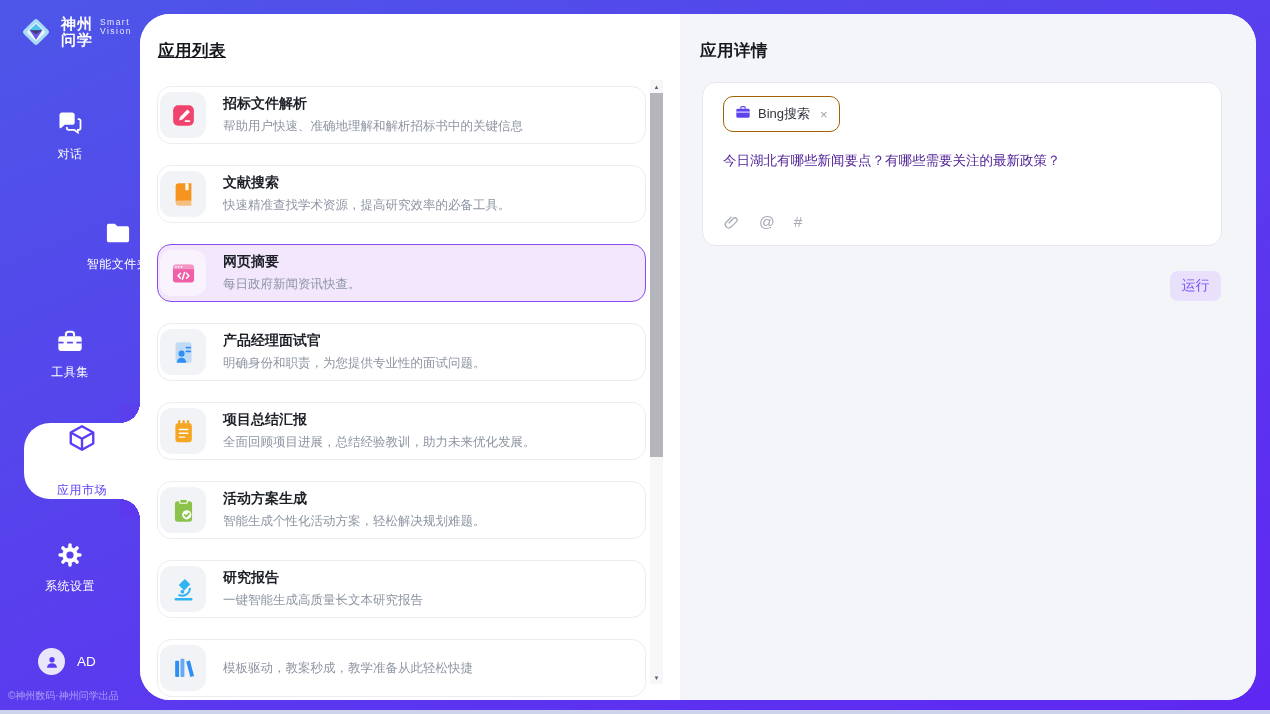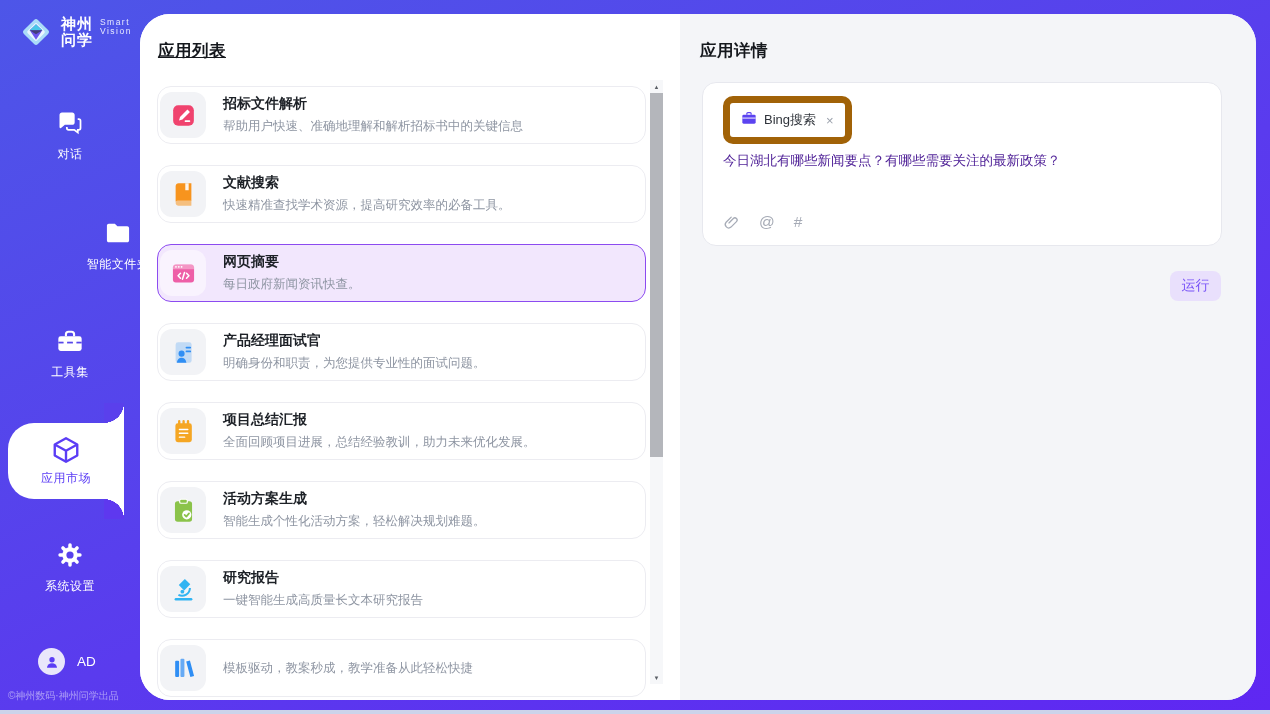--- a/index.html
+++ b/index.html
@@ -13,22 +13,22 @@
   .brand{position:absolute;left:18px;top:14px;display:flex;align-items:center;gap:7px;}
   .brand-logo svg{display:block;}
   .brand-text{display:flex;flex-direction:row;line-height:1.1;}
   .brand-name{color:#fff;font-weight:700;font-size:15px;letter-spacing:1px;}
   .brand-tagline{color:#e7e9ff;font-size:8.5px;letter-spacing:1.5px;margin-top:2px;}
   .nav-item{position:absolute;left:0;width:140px;display:flex;flex-direction:column;
     align-items:center;gap:8px;color:#fff;cursor:pointer;}
   .nav-icon{width:30px;height:30px;display:flex;align-items:center;justify-content:center;}
   .nav-label{font-size:12px;letter-spacing:.5px;}
   .nav-label.u{text-underline-offset:3px;}
-  .nav-item.active{left:8px;width:116px;height:76px;background:#fff;
-    border-radius:26px 0 0 26px;justify-content:center;gap:5px;}
+  .nav-item.active{left:24px;width:116px;height:76px;background:#fff;
+    border-radius:26px 0 0 26px;justify-content:space-between;gap:5px;}
   .nav-item.active .nav-label{color:#5b3df5;}
   .nav-item.active::before{content:'';position:absolute;right:0;top:-20px;width:20px;height:20px;
     background:radial-gradient(circle 20px at 0 0,#5a40ec 99%,#fff 100%);}
   .nav-item.active::after{content:'';position:absolute;right:0;bottom:-20px;width:20px;height:20px;
     background:radial-gradient(circle 20px at 0 100%,#5e38ef 99%,#fff 100%);}
   .user-row{position:absolute;left:38px;top:648px;display:flex;align-items:center;gap:12px;cursor:pointer;}
   .avatar{width:27px;height:27px;border-radius:50%;background:#e9e6fb;display:flex;
     align-items:center;justify-content:center;}
   .user-name{color:#fff;font-size:13.5px;}
   .side-footer{position:absolute;left:8px;bottom:7px;font-size:10px;color:rgba(255,255,255,.48);
@@ -62,21 +62,21 @@
   .sb-arrow.up{top:0;}
   .sb-arrow.down{bottom:0;}
   .sb-thumb{position:absolute;left:0;top:13px;width:13px;height:364px;background:#b4b6bb;cursor:pointer;}
 
   
   .detail-panel{position:relative;flex:1;background:#f4f5f8;}
   .detail-panel .panel-title{position:absolute;left:20px;top:26px;}
   .input-card{position:absolute;left:22px;right:34px;top:68px;height:164px;background:#fff;
     border:1px solid #e7e8ee;border-radius:14px;box-sizing:border-box;cursor:text;}
   .tool-tag{position:absolute;left:20px;top:13px;display:inline-flex;align-items:center;gap:7px;
-    border:7px solid #a16207;border-radius:10px;padding:7px 11px;background:#fff;cursor:pointer;}
+    border:1px solid #a16207;border-radius:10px;padding:7px 11px;background:#fff;cursor:pointer;}
   .tag-label{font-size:13px;color:#30343b;}
   .tag-close{font-size:13px;color:#9aa0ab;margin-left:3px;cursor:pointer;line-height:1;}
   .query{position:absolute;left:20px;top:69px;right:20px;font-size:13.5px;color:#4c1d95;}
   .attach-row{position:absolute;left:20px;bottom:14px;display:flex;align-items:center;gap:19px;}
   .attach-btn{color:#a6abb6;cursor:pointer;display:flex;align-items:center;}
   .attach-btn.glyph{font-size:15.5px;}
   .run-btn{position:absolute;right:35px;top:257px;width:51px;height:30px;border:none;
     background:#e9e0fc;color:#7a55f7;font-size:14px;border-radius:8px;cursor:pointer;
     font-family:inherit;}
 </style>

